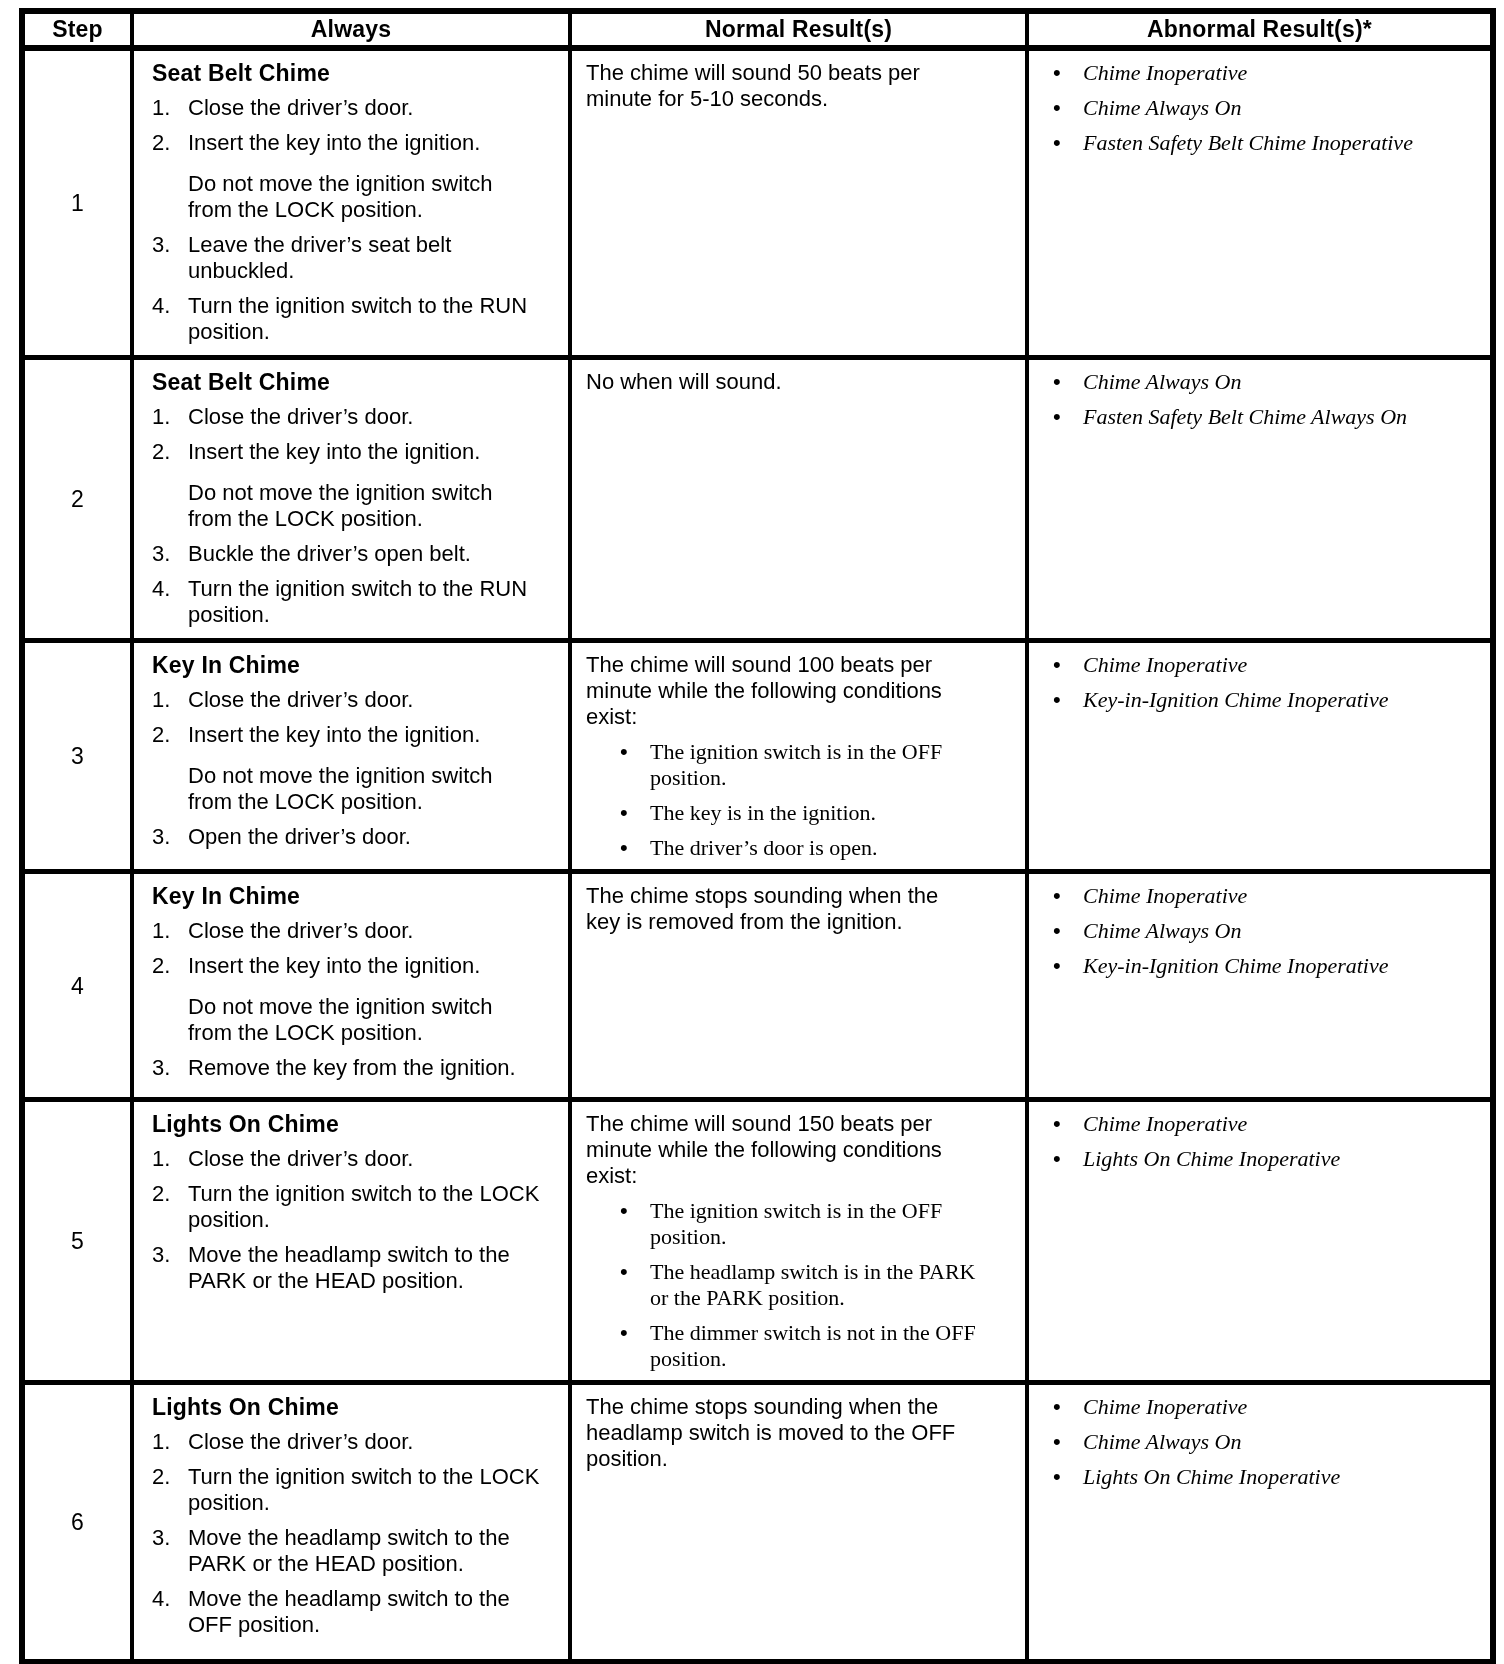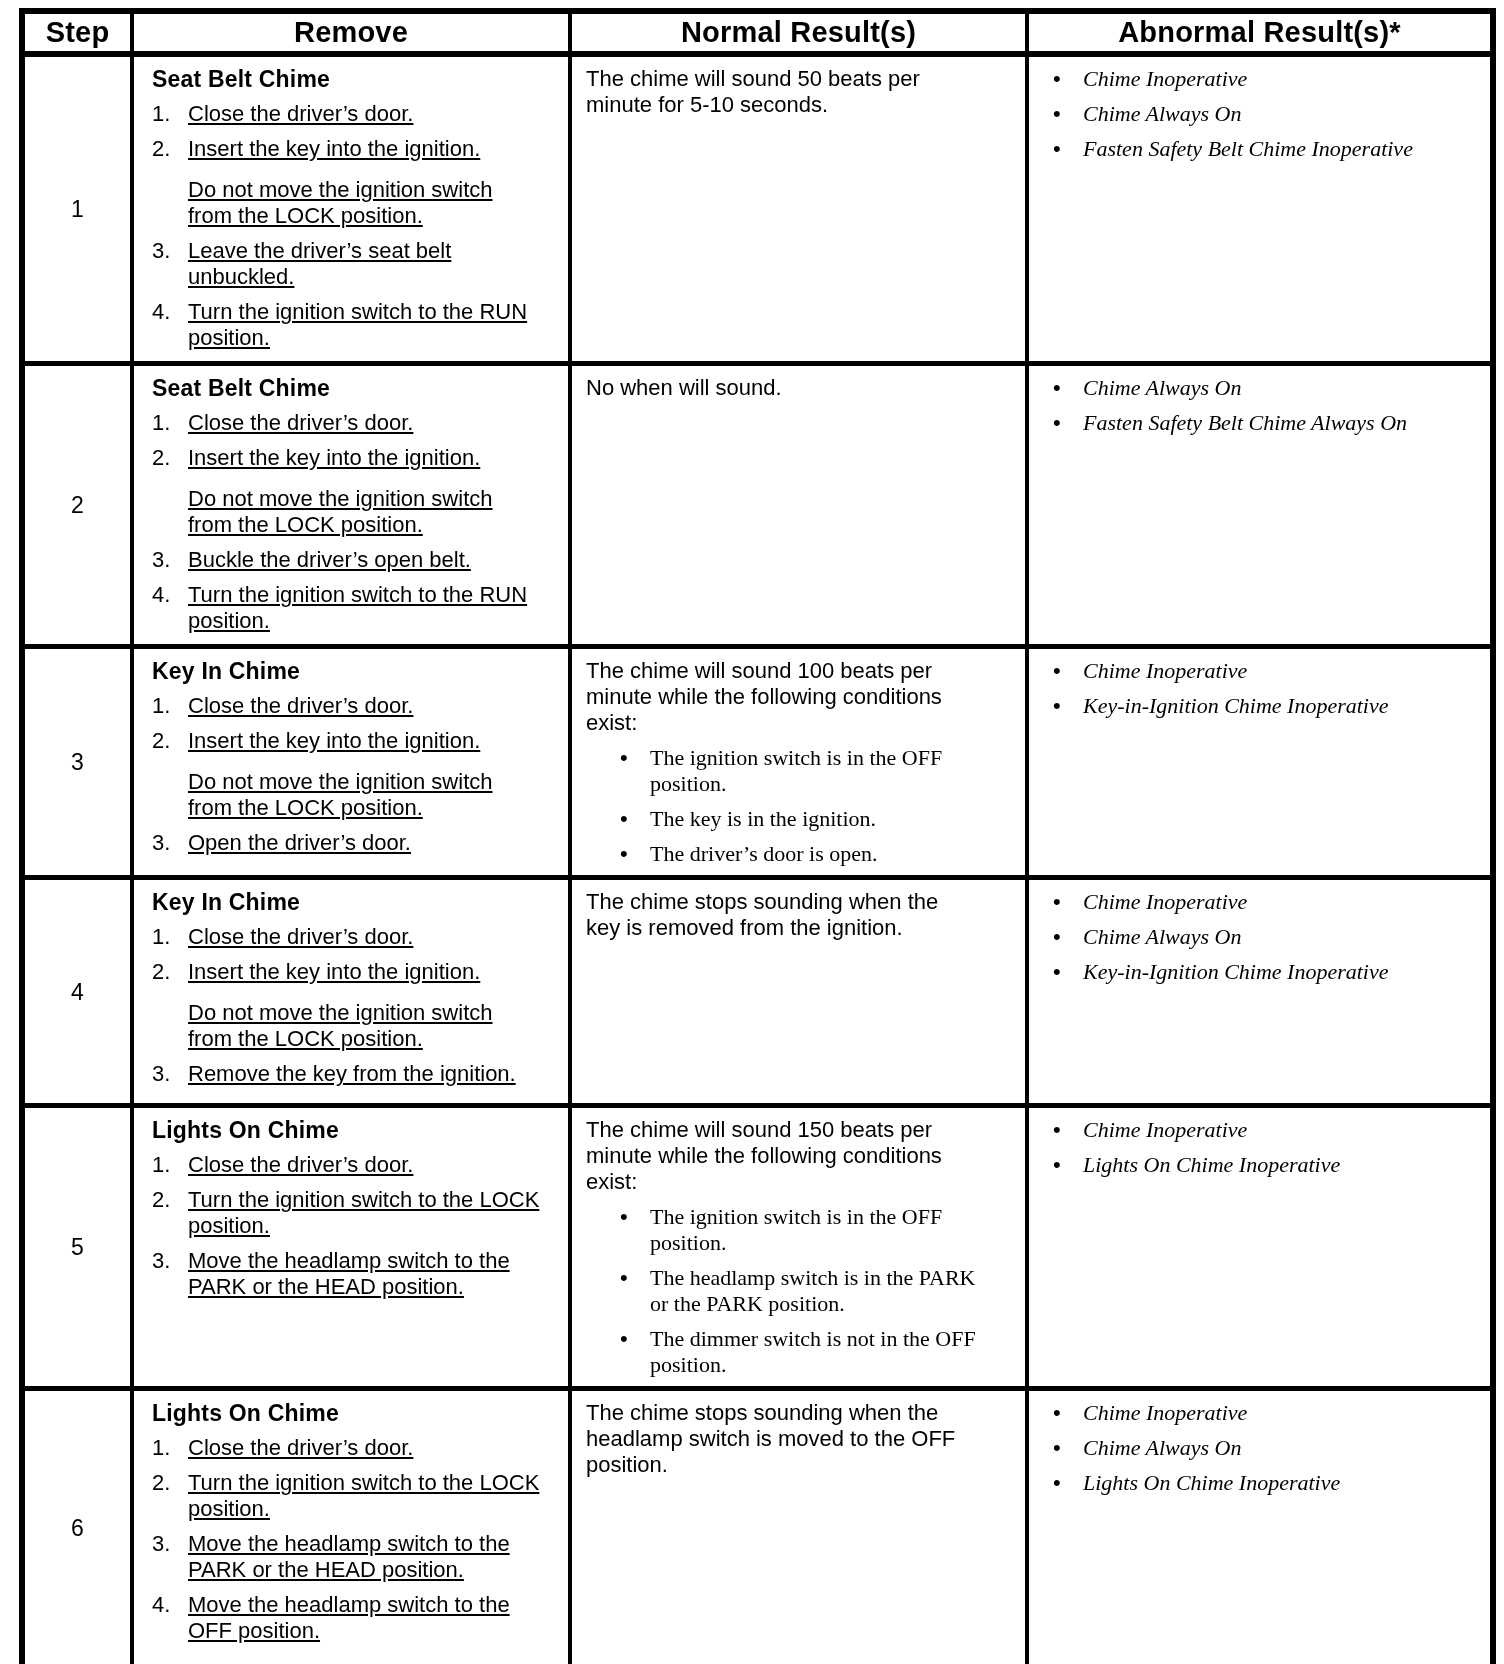--- a/index.html
+++ b/index.html
@@ -26,21 +26,21 @@
   col.c-step { width: 110px; }
   col.c-action { width: 438px; }
   col.c-normal { width: 457px; }
   col.c-abnormal { width: 466px; }
 
   th.head-cell {
     border: 4px solid #000;
     border-top: 6px solid #000;
     border-bottom: 6px solid #000;
     height: 36px;
-    font-size: 29px;
+    font-size: 23px;
     font-weight: bold;
     text-align: center;
     vertical-align: middle;
     padding: 2px 4px;
     letter-spacing: 0.2px;
   }
   td {
     border-left: 4px solid #000000;
     border-right: 4px solid #000;
     border-top: 5px solid #000;
@@ -62,21 +62,21 @@
     font-size: 23px;
   }
   td.action-cell { padding: 9px 26px 10px 18px; }
   .action-title {
     font-weight: bold;
     font-size: 23px;
     letter-spacing: 0.2px;
   }
   .action-item { display: flex; margin-top: 9px; }
   .item-num { flex: 0 0 36px; }
-  .item-body { flex: 1 1 auto; text-decoration: underline; }
+  .item-body { flex: 1 1 auto; }
   .item-note { margin-top: 15px; }
 
   td.normal-cell { padding: 9px 48px 8px 14px; }
   td.abnormal-cell { padding: 9px 52px 8px 24px; }
 
   .bullet-item { display: flex; margin-top: 9px; }
   .normal-bullets .bullet-item { margin-left: 34px; }
   .normal-bullets { margin-top: 0; }
   .bullet {
     flex: 0 0 30px;
@@ -96,21 +96,21 @@
   <table class="diag-table">
     <colgroup>
       <col class="c-step">
       <col class="c-action">
       <col class="c-normal">
       <col class="c-abnormal">
     </colgroup>
     <thead>
       <tr>
         <th class="head-cell">Step</th>
-        <th class="head-cell">Remove</th>
+        <th class="head-cell">Always</th>
         <th class="head-cell">Normal Result(s)</th>
         <th class="head-cell">Abnormal Result(s)*</th>
       </tr>
     </thead>
     <tbody>
   <tr class="diag-row">
     <td class="step-cell">
       <span>1</span>
     </td>
     <td class="action-cell">

